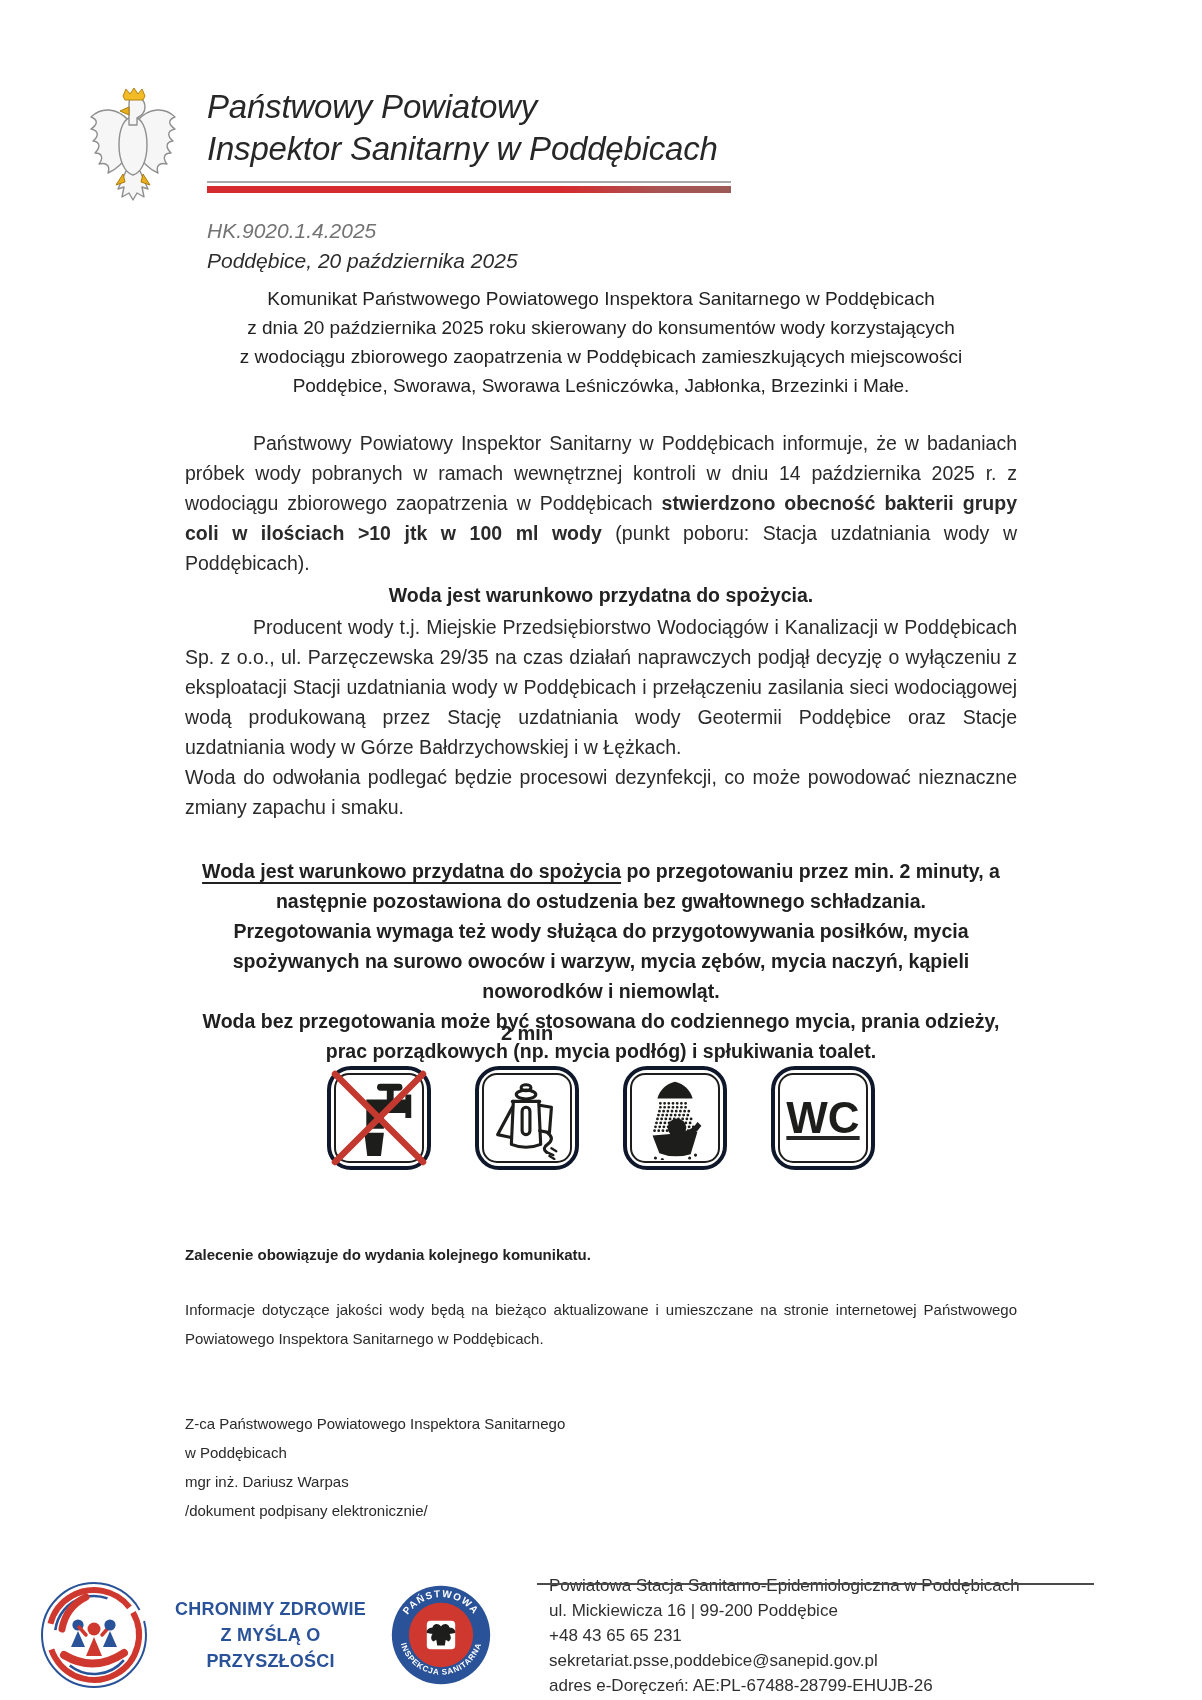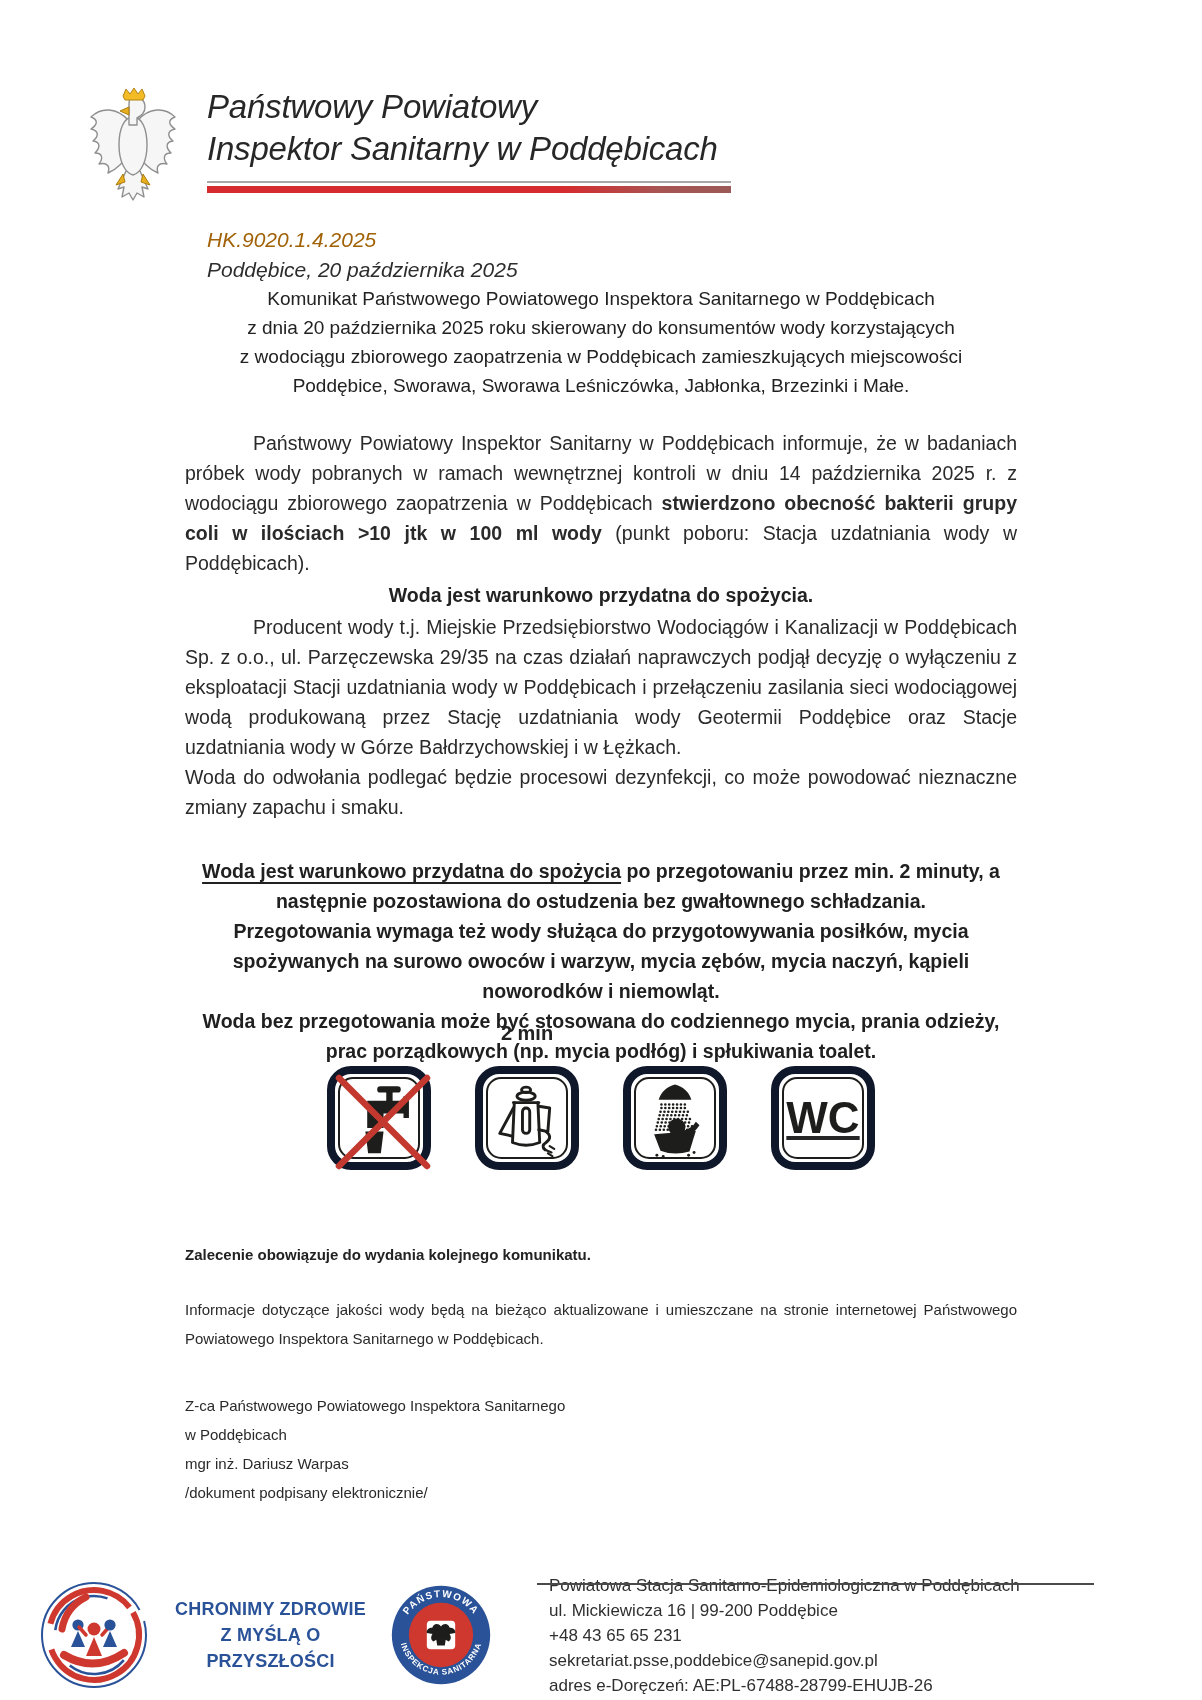--- a/index.html
+++ b/index.html
@@ -7,51 +7,51 @@
         font-family:"Liberation Sans",sans-serif;color:#262626;}
 
   
   .header{position:absolute;top:86px;left:85px;display:flex;}
   .eagle-box{width:96px;height:118px;flex:0 0 auto;}
   .header-right{margin-left:26px;width:545px;font-style:italic;}
   .org-title{font-size:33px;line-height:42px;color:#272727;letter-spacing:-0.2px;}
   .rules{margin-top:11px;width:524px;}
   .rule-gray{height:2px;background:#a8a8a8;}
   .rule-red{height:7px;margin-top:3px;background:linear-gradient(to right,#d62b2e 0%,#d62b2e 68%,#a85452 86%,#9b5a57 100%);}
-  .refnum{margin-top:34px;font-size:21px;line-height:25px;color:#a16207;}
+  .refnum{margin-top:25px;font-size:21px;line-height:25px;color:#737373;}
   .place-date{margin-top:5px;font-size:21px;line-height:25px;color:#2d2d2d;}
 
   
   .main{position:absolute;top:284px;left:185px;width:832px;font-size:19.5px;line-height:30px;color:#2a2a2a;}
   .doc-title{font-weight:normal;text-align:center;font-size:19px;line-height:29px;color:#222;}
   .para{margin:0;text-align:justify;}
   .para.indent{text-indent:68px;}
   .p1{margin-top:28px;}
   .statement{margin:2px 0;text-align:center;font-weight:bold;color:#222;}
   .advisory{margin-top:34px;text-align:center;font-weight:bold;font-size:19.5px;line-height:30px;color:#202020;}
   .adv-underline{text-decoration:underline;text-decoration-thickness:2px;text-underline-offset:4px;}
 
   
   .icons-area{position:absolute;top:1022px;left:0;width:1202px;text-decoration:underline;}
   .boil-label{position:absolute;top:0;left:527px;transform:translateX(-50%);
               font-weight:bold;font-size:20px;color:#222;}
   .icons-row{display:flex;justify-content:center;gap:44px;padding-top:44px;}
-  .icon-box{position:relative;width:104px;height:104px;border:8px solid #0f172a;border-radius:24px;
+  .icon-box{position:relative;width:104px;height:104px;border:4px solid #0f172a;border-radius:24px;
             padding:3px;box-sizing:border-box;background:#fff;}
   .icon-inner{width:100%;height:100%;border:2px solid #1d1d1b;border-radius:15px;box-sizing:border-box;
               display:flex;align-items:center;justify-content:center;background:#fff;}
   .icon-inner svg{display:block;}
   .cross-overlay{position:absolute;left:-4px;top:-4px;width:104px;height:104px;pointer-events:none;}
   .wc-text{font-size:44px;font-weight:800;color:#1d1d1b;letter-spacing:0;}
 
   
   .closing{position:absolute;top:1240px;left:185px;width:832px;font-size:15px;line-height:29px;color:#2a2a2a;}
   .validity{font-weight:bold;color:#222;}
   .info{margin-top:26px;}
-  .signature{margin-top:38px;line-height:29px;}
+  .signature{margin-top:56px;line-height:29px;}
 
   
   .footer{position:absolute;top:1572px;left:38px;width:1140px;display:flex;align-items:center;}
   .logo-health{width:112px;height:112px;flex:0 0 auto;}
   .slogan{margin-left:18px;width:205px;text-align:center;font-weight:bold;font-size:18px;
           line-height:26px;color:#2a5298;letter-spacing:0.2px;}
   .badge{margin-left:16px;width:104px;height:104px;flex:0 0 auto;}
   .contact{position:relative;margin-left:56px;width:545px;font-size:17px;line-height:25px;color:#2f2f2f;padding-top:1px;}
   .contact-rule{position:absolute;top:11px;left:-12px;width:557px;height:2px;background:#4a4a4a;}
 </style>

